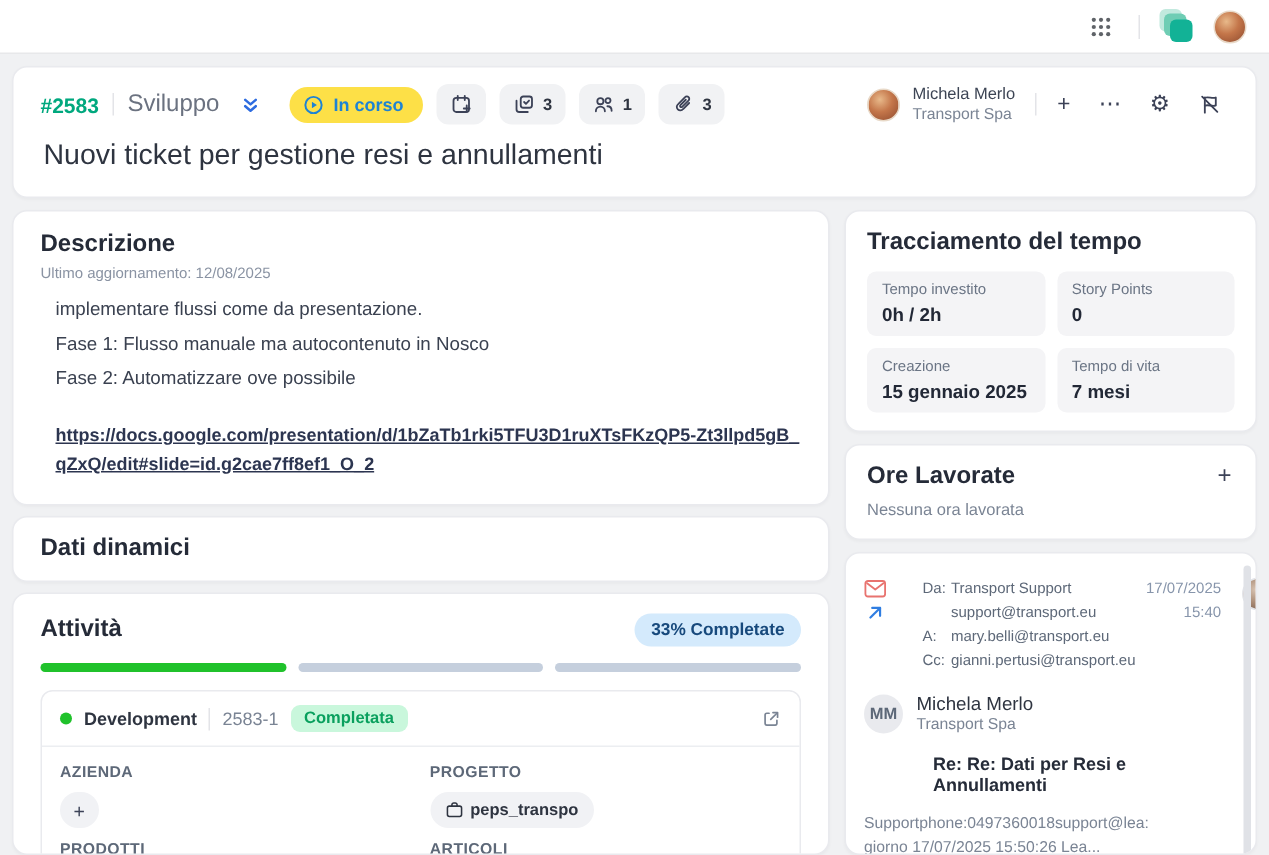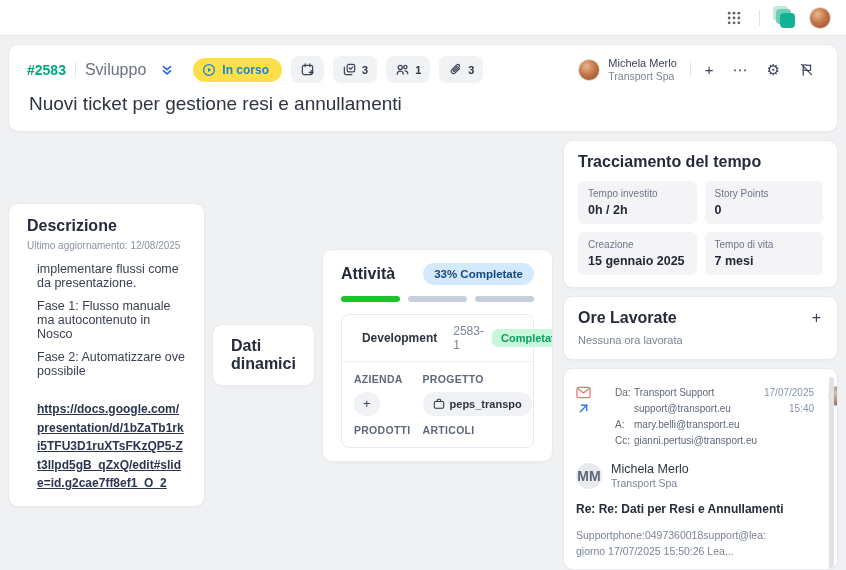--- a/index.html
+++ b/index.html
@@ -19,21 +19,21 @@
   .logo .l2 { left:3px; top:3px; width:15px; height:15px; background:#6fcdb4; }
   .logo .l3 { left:7px; top:7px; width:15px; height:15px; background:#12b296; }
   .avatar-photo { width:22px; height:22px; border-radius:50%;
     background:radial-gradient(circle at 38% 32%, #e8b98a 0%, #c4764a 45%, #8e4a2e 100%);
     border:1px solid #e8d9c8; }
   
   .content { padding:8px 8px 0 8px; height:534px; display:flex; flex-direction:column; gap:8px; }
   .card { background:#fff; border:1px solid #e9eaee; border-radius:10px;
     box-shadow:0 1px 2px rgba(16,24,40,.03); }
   .columns { display:flex; gap:10px; flex:1; min-height:0; }
-  .col-left { width:545px; display:flex; gap:7px; min-height:0;align-items:center; }
+  .col-left { width:545px; display:flex; flex-direction:column; gap:7px; min-height:0; }
   .col-right { width:275px; display:flex; flex-direction:column; gap:8px; min-height:0; }
   
   .header-card { flex:0 0 88px; padding:11px 18px; }
   .ticket-row { display:flex; align-items:center; gap:9px; height:27px; }
   .ticket-id { color:#00a87e; font-weight:700; font-size:14px; }
   .vdiv { width:1px; height:15px; background:#e3e4e8; }
   .ticket-cat { color:#6b7280; font-size:16px; }
   .status-badge { display:inline-flex; gap:6px; background:#fde047;
     color:#1d83d4; font-weight:700; font-size:12px; border-radius:14px; padding:5px 13px 5px 9px; margin-left:5px; }
   .pill { display:inline-flex; align-items:center; gap:5px; background:#f1f2f4; border-radius:8px;
@@ -93,24 +93,24 @@
   .msg-head { display:flex; gap:7px; }
   .msg-icons { display:flex; flex-direction:column; gap:4px; align-items:center; width:16px; padding-top:1px; }
   .msg-fields { flex:1; font-size:10px; color:#5d6878; line-height:1.6; }
   .frow { display:grid; grid-template-columns:19px 1fr;padding-left:17px; }
   .msg-meta { font-size:10px; color:#8795ab; text-align:right; line-height:1.6; white-space:nowrap; }
   .msg-avatar { width:22px; height:22px; border-radius:50%; margin-left:7px; flex:0 0 auto;
     background:radial-gradient(circle at 40% 35%, #d7c3b2 0%, #a98a74 50%, #6f5546 100%);
     border:1px solid #e3e4e8; }
   .author-row { display:flex; align-items:center; gap:9px; margin-top:13px; }
   .mm-circle { width:26px; height:26px; border-radius:50%; background:#e9eaee; color:#5d6878;
-    font-weight:700; font-size:14px; display:flex; align-items:center; justify-content:center; }
+    font-weight:700; font-size:11px; display:flex; align-items:center; justify-content:center; }
   .author-name { font-size:12.5px; color:#2e3440; font-weight:500; }
   .author-company { font-size:10.5px; color:#7a8494; margin-top:1px; }
-  .subject { font-size:12px; font-weight:700; color:#252b38; margin-top:13px; }
+  .subject { font-size:12px; font-weight:700; color:#252b38; margin-top:13px;margin-left:46px; }
   .preview { font-size:10.5px; color:#7a8494; margin-top:11px; line-height:1.55; }
   .scrollbar { position:absolute; right:3px; top:8px; width:5px; height:195px; background:#e0e2e7; border-radius:3px; }
   svg { display:block; }
 </style>
 </head>
 <body>
 
 <header class="topbar">
   <button class="icon-btn">
     <svg width="14" height="14" viewBox="0 0 14 14">

